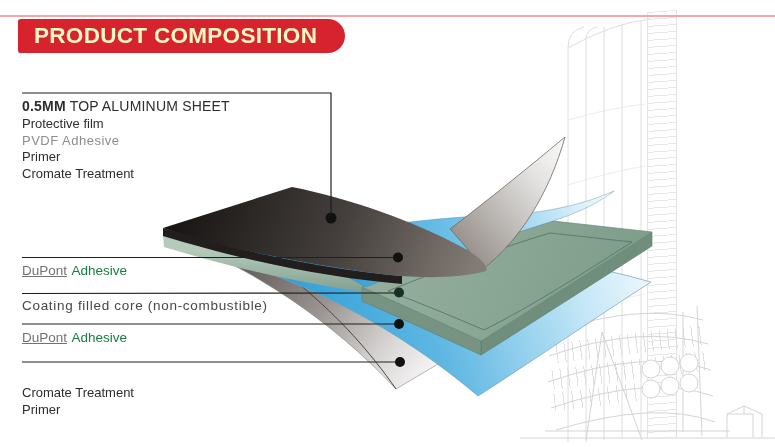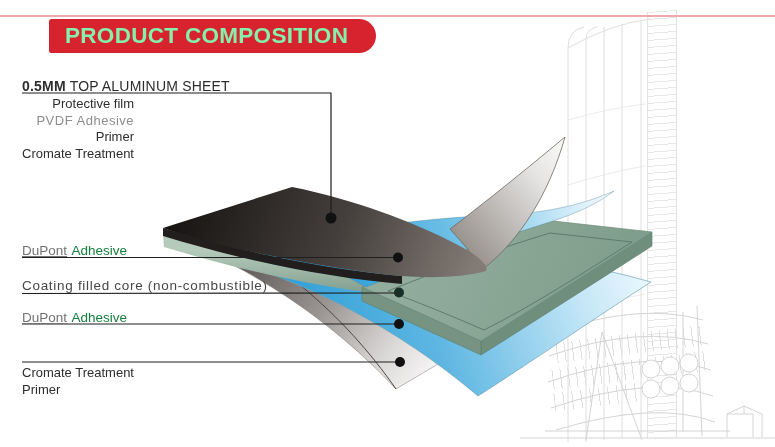--- a/index.html
+++ b/index.html
@@ -1,35 +1,35 @@
 <!DOCTYPE html>
 <html><head>
 <meta charset="utf-8">
 <style>
   html,body{margin:0;padding:0;background:#fff;}
   .stage{position:relative;width:775px;height:447px;background:#ffffff;overflow:hidden;
          font-family:"Liberation Sans",sans-serif;}
   
   .accent-line{position:absolute;left:0;top:15px;width:775px;height:2px;background:#f3a7aa;z-index:1;}
   .banner{position:absolute;left:18px;top:19px;height:34px;z-index:3;background:#d6232e;
-          color:#86efac;font-weight:bold;font-size:22.5px;line-height:34px;
-          padding:0 28px 0 16px;border-radius:3px 18px 18px 3px;letter-spacing:.3px;margin-left:31px;}
+          color:#fef9c3;font-weight:bold;font-size:22.5px;line-height:34px;
+          padding:0 28px 0 16px;border-radius:3px 18px 18px 3px;letter-spacing:.3px;}
   .bg{position:absolute;left:0;top:0;z-index:0;}
   .fg{position:absolute;left:0;top:0;z-index:2;}
   .stripes{position:absolute;z-index:0;opacity:.85;}
   .ladder{left:647px;top:12px;width:28px;height:427px;transform:skewY(-4deg);transform-origin:top left;
           background:repeating-linear-gradient(to bottom,#e3e3e3 0 1px,transparent 1px 7px);
           border-left:1px solid #e0e0e0;border-right:1px solid #dedede;}
   .mul1{left:556px;top:334px;width:148px;height:20px;transform:rotate(-7deg);
         background:repeating-linear-gradient(to right,#d9d9d9 0 1px,transparent 1px 8px);}
   .mul2{left:552px;top:360px;width:158px;height:20px;transform:rotate(-7deg);
         background:repeating-linear-gradient(to right,#d9d9d9 0 1px,transparent 1px 8px);}
   .mul3{left:554px;top:388px;width:86px;height:18px;transform:rotate(-7deg);
         background:repeating-linear-gradient(to right,#d9d9d9 0 1px,transparent 1px 9px);}
-  .lbl{position:absolute;z-index:4;white-space:nowrap;}
+  .lbl{position:absolute;z-index:4;white-space:nowrap;margin-top:20px;}
   .caps{font-size:14px;color:#2d2d2d;letter-spacing:.2px;}
   .thick{font-weight:bold;}
   .sub{font-size:13px;color:#2d2d2d;line-height:16.5px;}
   .muted{color:#8d8d8d;letter-spacing:.5px;}
   .core-lbl{font-size:13.5px;color:#474747;letter-spacing:.7px;}
   .dupont{color:#737373;text-decoration:underline;font-size:13.5px;}
   .adh{color:#15803d;font-size:13.5px;}
 </style>
 </head>
 <body>
@@ -146,21 +146,21 @@
     <circle cx="400" cy="362" r="5" fill="#111111"></circle>
   </svg>
 
   <div class="accent-line"></div>
   <div class="banner">PRODUCT COMPOSITION</div>
 
   <div class="lbl caps" style="left:22px;top:78px;">
     <span class="thick">0.5MM</span>
     <span>TOP ALUMINUM SHEET</span>
   </div>
-  <div class="lbl sub" style="left:22px;top:96px;text-align:right;">
+  <div class="lbl sub" style="left:22px;top:96px;">
     <div>Protective film</div>
     <div class="muted">PVDF Adhesive</div>
     <div>Primer</div>
     <div>Cromate Treatment</div>
   </div>
 
   <div class="lbl" style="left:22px;top:241px;">
     <span class="dupont">DuPont</span>
     <span class="adh">Adhesive</span>
   </div>

